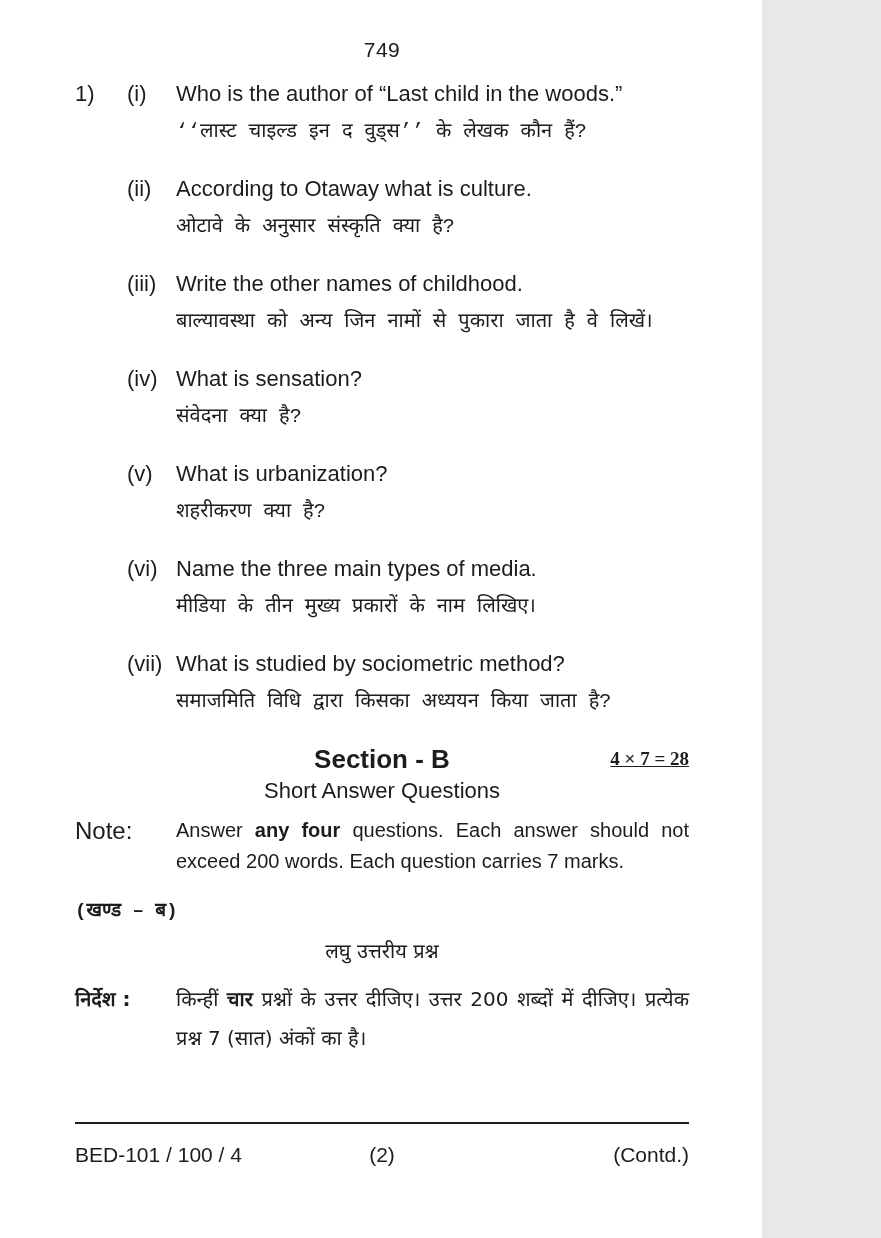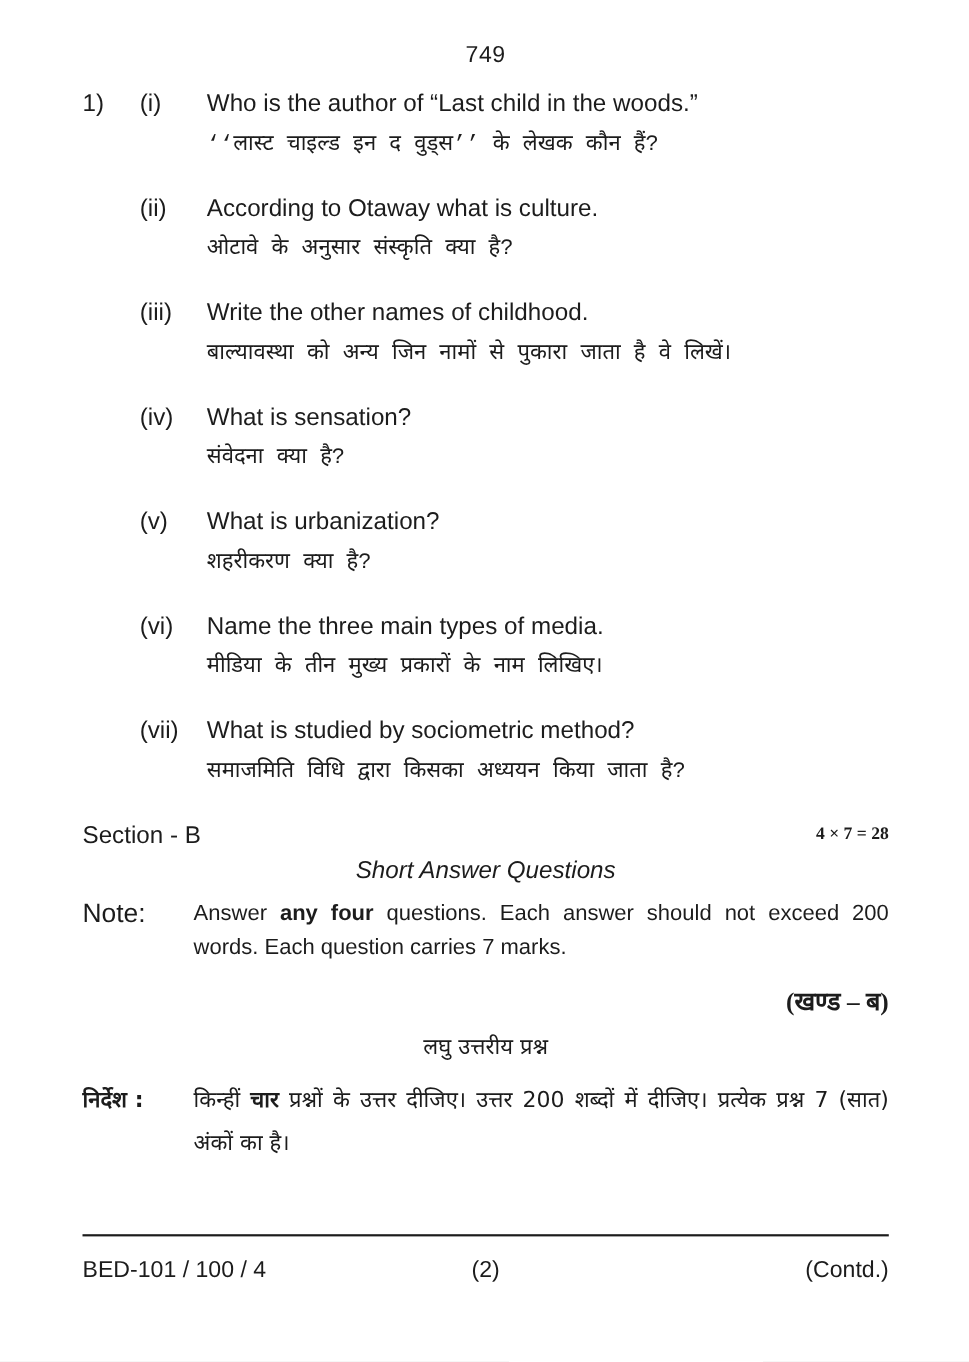--- a/index.html
+++ b/index.html
@@ -1,80 +1,81 @@
 <!DOCTYPE html>
 <html><head>
 <meta charset="utf-8">
 <style>
   html, body { margin: 0; padding: 0; background: #e8e8e8; }
   .page {
     position: relative;
-    width: 881px;
+    width: 762px;
     height: 1238px;
     background: #ffffff;
     color: #1c1c1c;
     font-family: "Liberation Sans", "DejaVu Sans", sans-serif;
     box-sizing: border-box;
     padding: 38px 73px 0 75px;
     overflow: hidden;
   }
   .hdr-num {
     text-align: center;
     font-size: 21px;
     line-height: 24px;
     margin-bottom: 17px;
     letter-spacing: 0.5px;
   }
   .subq { display: flex; margin-bottom: 26px; }
   .col-qnum { width: 52px; flex: 0 0 52px; font-size: 22px; line-height: 30px; }
   .col-label { width: 49px; flex: 0 0 49px; font-size: 22px; line-height: 30px; }
-  .col-text { flex: 1; margin-left: 12px; }
+  .col-text { flex: 1; }
   .q-en { font-size: 22px; line-height: 30px; margin-bottom: 7px; }
   .q-hi {
     font-size: 20px;
     line-height: 32px;
     font-family: Liberation Mono, monospace;
   }
   .sec-head { position: relative; margin-top: 8px; }
   .sec-title {
-    font-weight: normal;
-    font-size: 22px;
+    text-align: center;
+    font-weight: bold;
+    font-size: 26px;
     line-height: 30px;
   }
   .sec-marks {
     position: absolute;
     right: 0;
     top: 0;
     font-family: "Liberation Serif", "DejaVu Serif", serif;
     font-weight: bold;
-    font-size: 16px;
+    font-size: 19px;
     line-height: 30px;
+    text-decoration: underline;
   }
   .sec-sub {
     text-align: center;
     font-size: 22px;
     line-height: 30px;
     margin-top: 2px;
-    font-style: italic;
   }
   .note-row { display: flex; margin-top: 9px; }
   .note-label { width: 101px; flex: 0 0 101px; font-weight: normal; font-size: 24px; line-height: 31px; }
   .note-text {
     flex: 1;
     font-size: 20px;
     line-height: 31px;
     text-align: justify;
   }
   .hi-sec-title {
-    text-align: right;
-    font-weight: bold;
-    font-size: 23px;
+    text-align: left;
+    font-weight: bold;
+    font-size: 19px;
     line-height: 34px;
     margin-top: 17px;
-    font-family: Liberation Serif, serif;
+    font-family: Liberation Mono, monospace;
   }
   .hi-sec-sub {
     text-align: center;
     font-size: 20px;
     line-height: 32px;
     margin-top: 7px;
     font-family: "DejaVu Sans", sans-serif;
   }
   .hi-note-row { display: flex; margin-top: 13px; }
   .hi-note-label {

